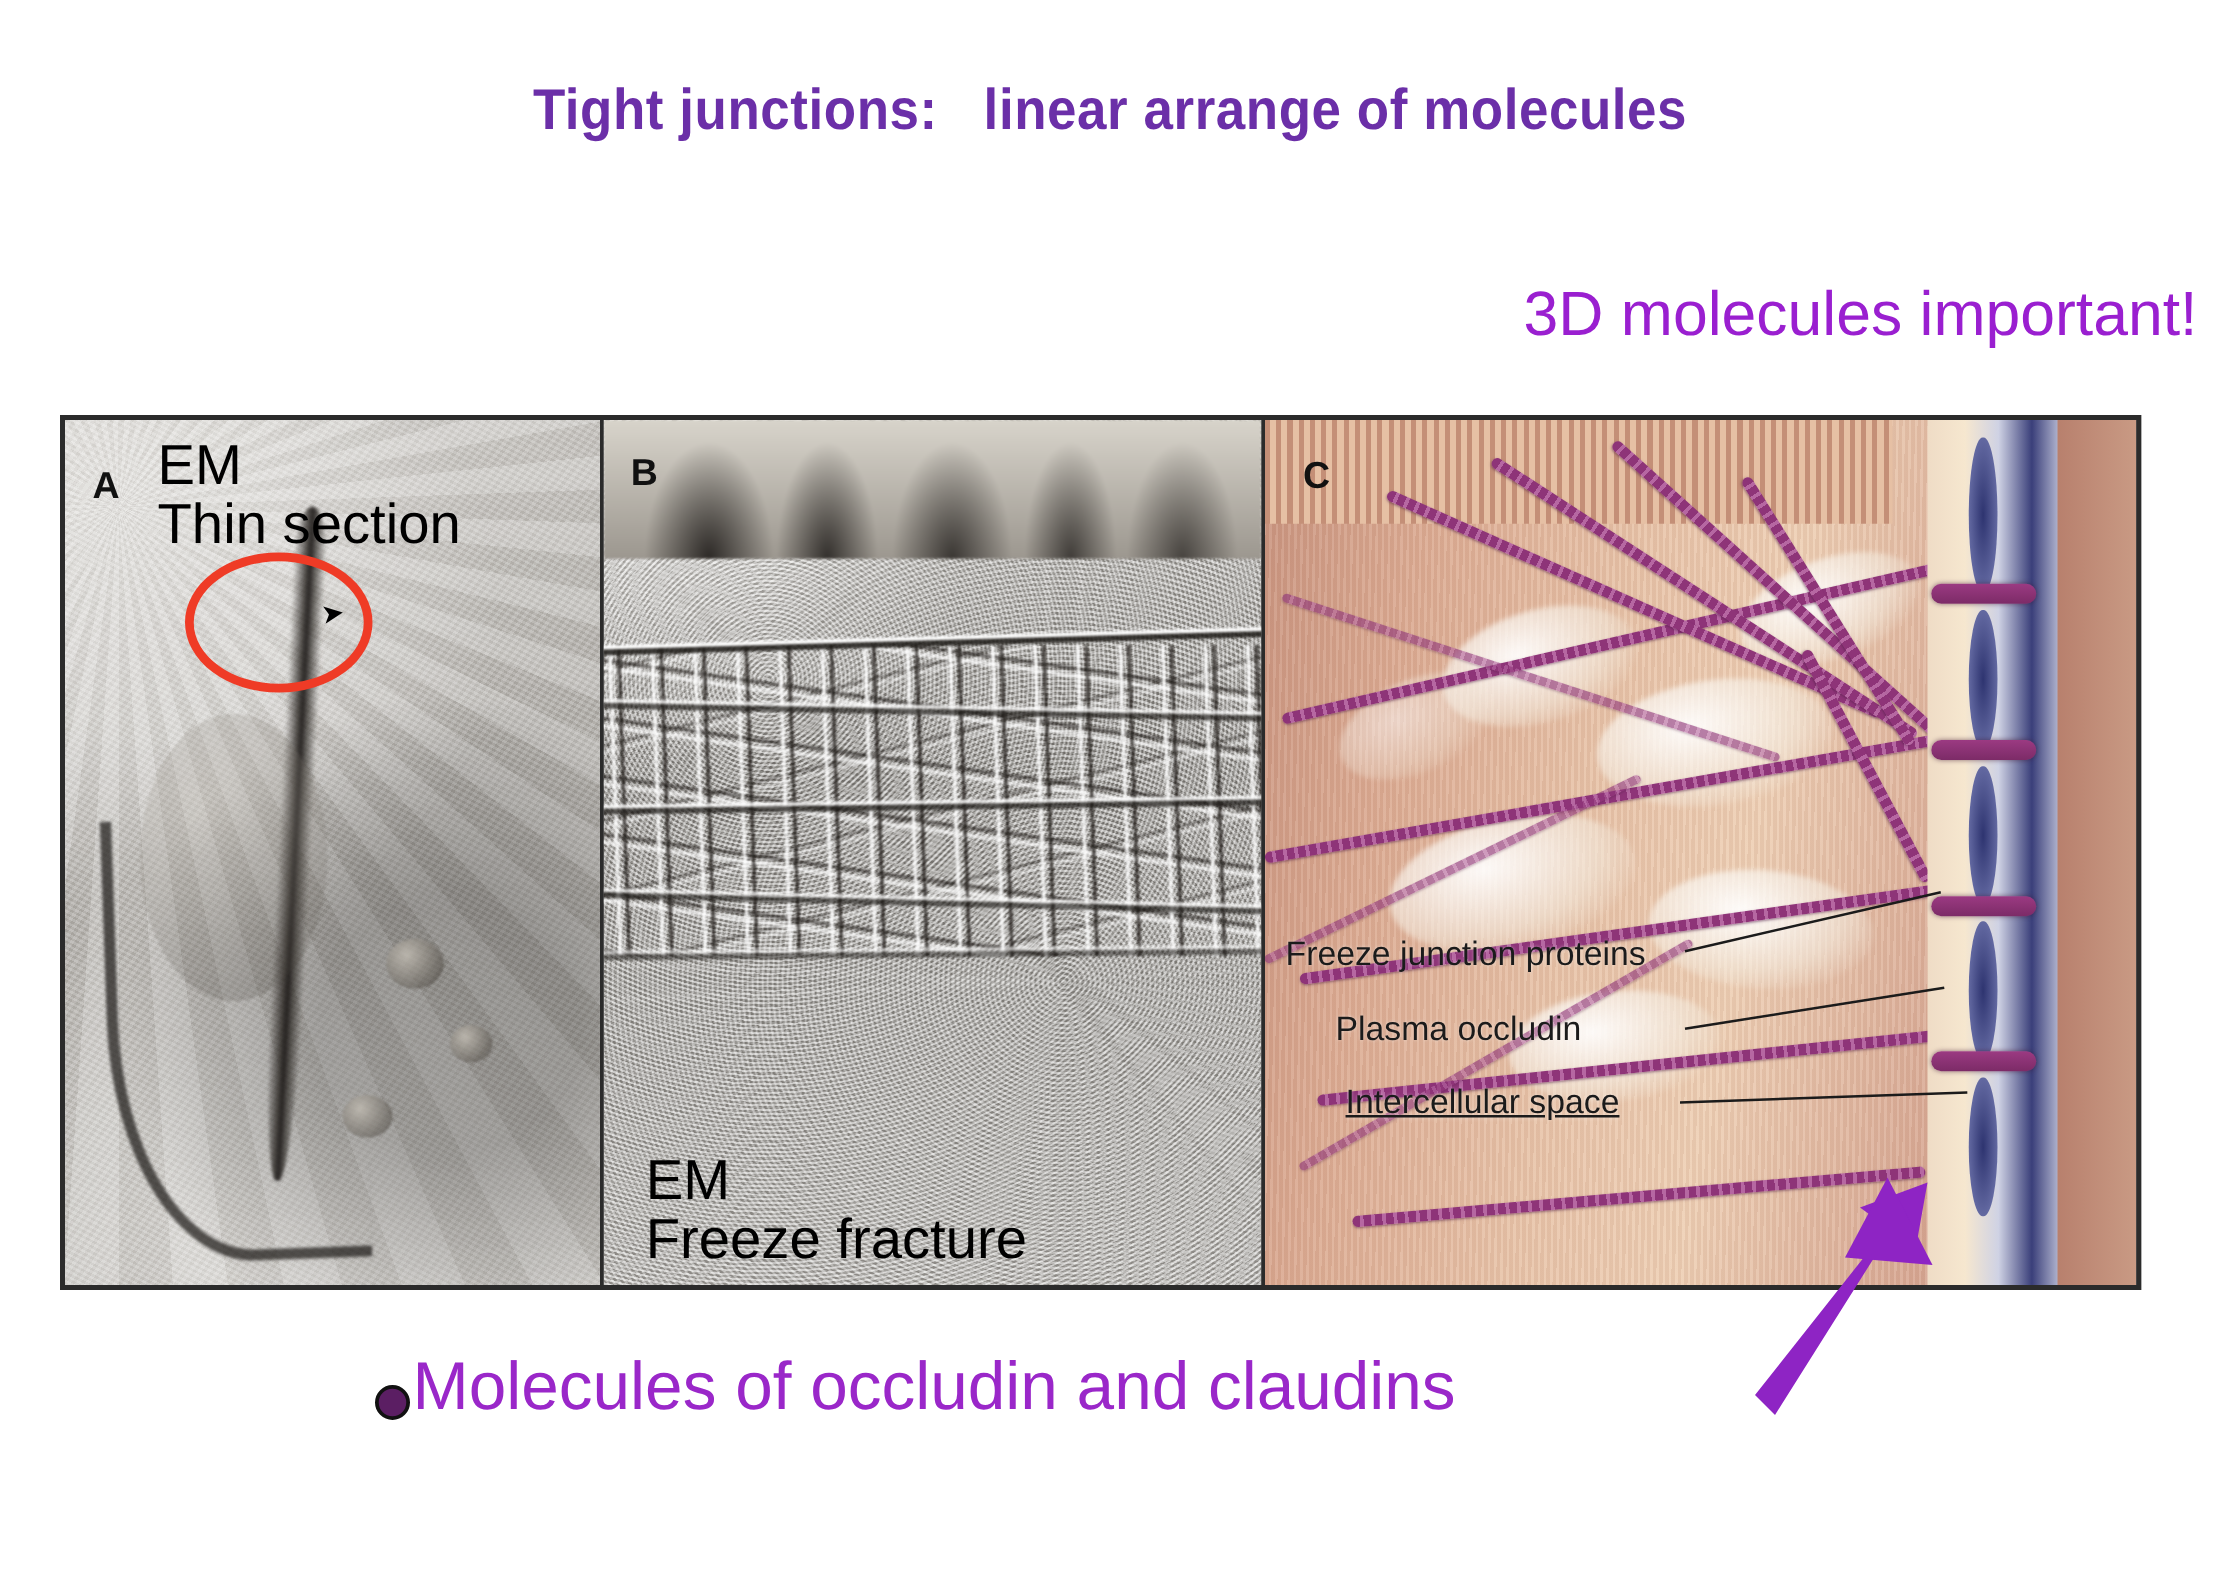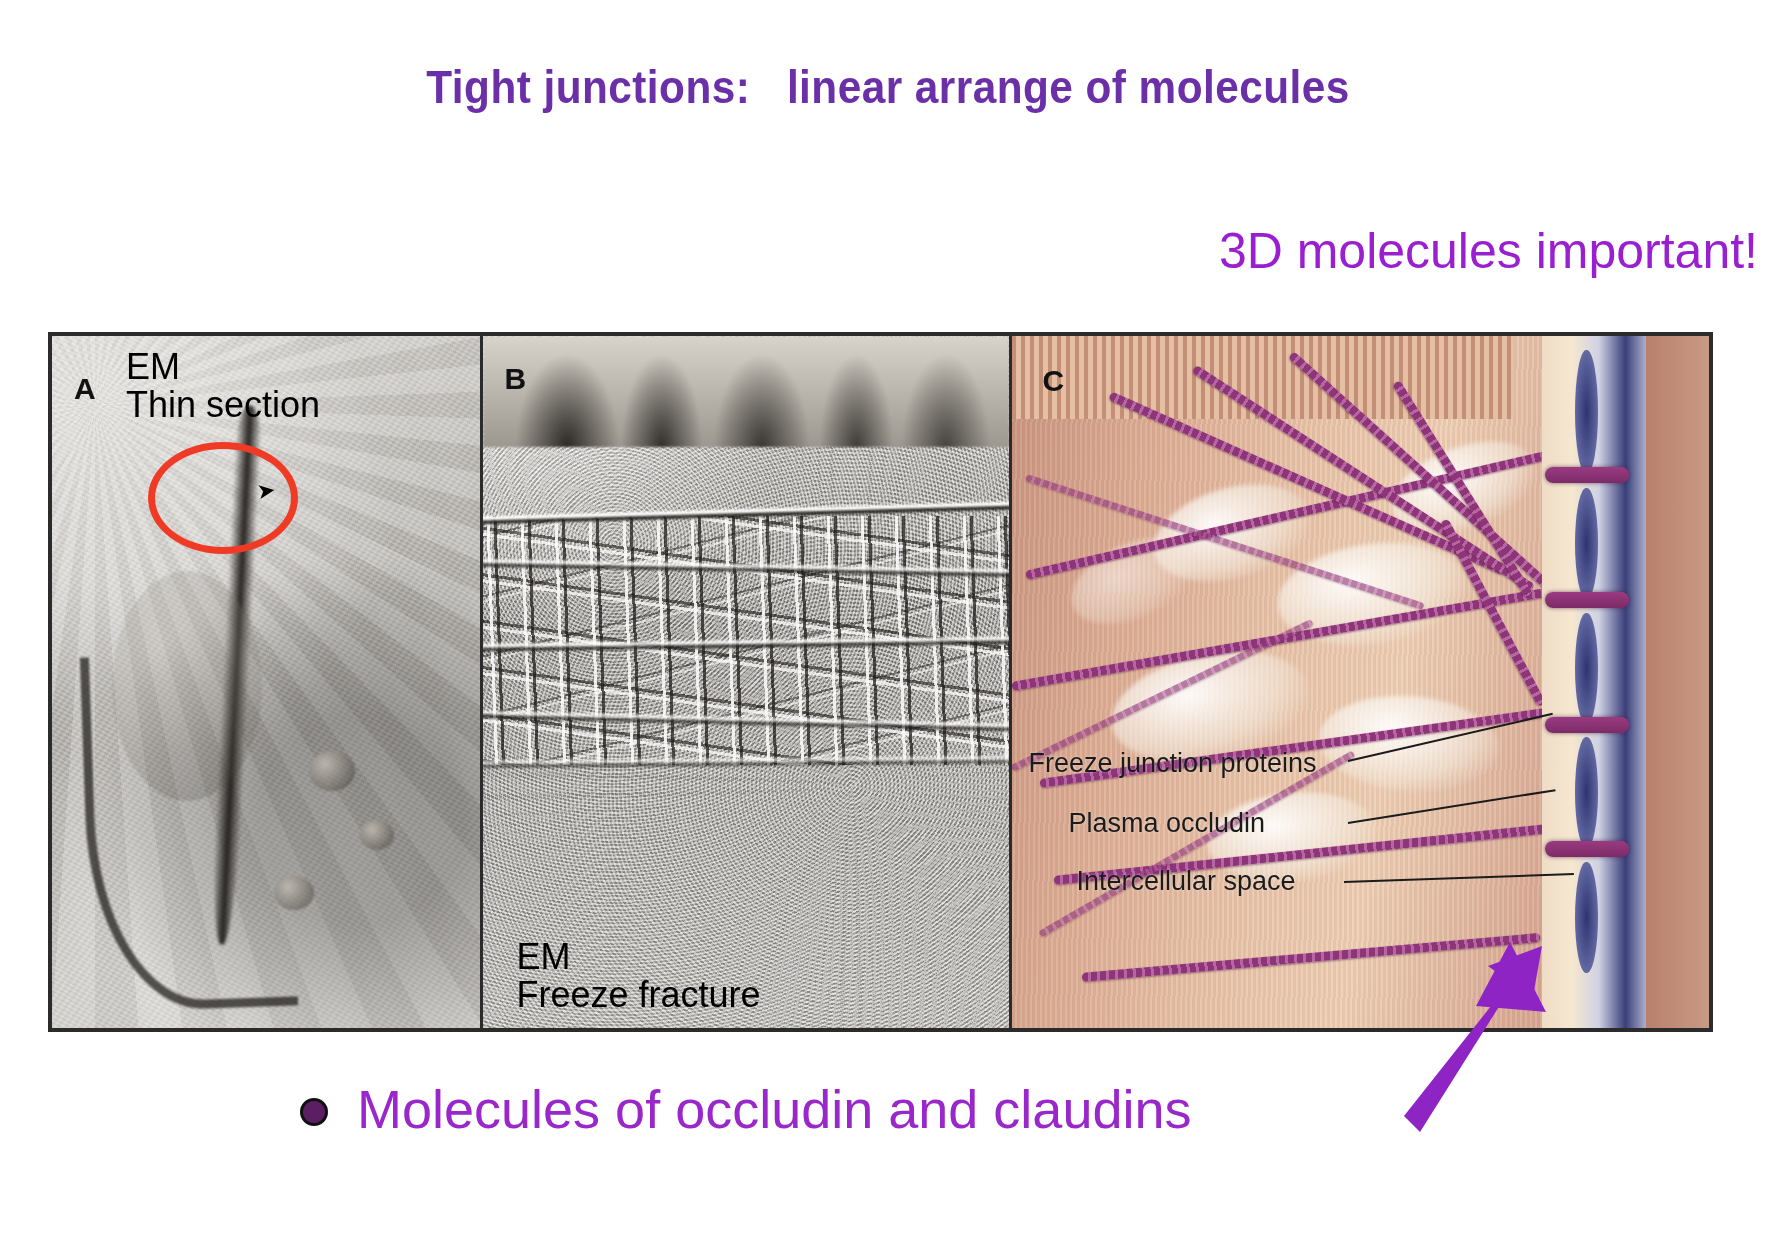--- a/index.html
+++ b/index.html
@@ -37,21 +37,21 @@
   #panel-a{width:25.8%;border-right:3px solid #2b2b2b;}
   #panel-b{width:31.8%;border-right:3px solid #2b2b2b;}
   #panel-c{flex:1;}
 
   .panel-letter{
     position:absolute;font-size:30px;font-weight:bold;color:#111;
     z-index:6;font-family:"Liberation Sans",sans-serif;
   }
   .panel-cap{
     position:absolute;z-index:6;color:#000;
-    font-size:36px;line-height:1.05;white-space:pre;
+    font-size:45px;line-height:1.05;white-space:pre;
   }
 
   
   .emA{
     position:absolute;inset:0;
     background-color:#b9b4ab;
     background-image:
       radial-gradient(circle at 18% 22%, rgba(255,255,255,.55) 0 16%, rgba(255,255,255,0) 42%),
       radial-gradient(circle at 72% 70%, rgba(60,55,50,.30) 0 18%, rgba(0,0,0,0) 46%),
       radial-gradient(circle at 40% 88%, rgba(255,255,255,.40) 0 14%, rgba(255,255,255,0) 40%),
@@ -186,21 +186,21 @@
   .c-leader{
     position:absolute;z-index:8;height:2px;background:#1b1b1b;transform-origin:left center;
   }
 
   
   #purple-arrow{position:absolute;left:1360px;top:920px;z-index:20;}
 
   
   #bullet-line{
     position:absolute;left:300px;top:1082px;
-    display:flex;align-items:center;gap:29px;
+    display:flex;align-items:flex-end;gap:2px;
   }
   #bullet-dot{
     width:28px;height:28px;border-radius:50%;
     background:#5B1E63;border:3px solid #111;box-sizing:border-box;
     flex:none;margin-top:6px;
   }
   #bullet-text{
     font-size:54px;color:#9A27C9;white-space:nowrap;line-height:1;
   }
 </style>
@@ -285,21 +285,21 @@
     <div class="c-pinch" style="top:73%;"></div>
 
     <div class="panel-letter" style="left:30px;top:28px;">C</div>
 
     <div class="c-label" style="left:16px;top:412px;">Freeze junction proteins</div>
     <div class="c-leader" style="left:336px;top:424px;width:210px;transform:rotate(-13deg);"></div>
 
     <div class="c-label" style="left:56px;top:472px;">Plasma occludin</div>
     <div class="c-leader" style="left:336px;top:486px;width:210px;transform:rotate(-9deg);"></div>
 
-    <div class="c-label" style="left:64px;top:530px;">Intercellular space</div>
+    <div class="c-label" style="left:64px;top:530px;text-decoration:underline;">Intercellular space</div>
     <div class="c-leader" style="left:332px;top:545px;width:230px;transform:rotate(-2deg);"></div>
   </div>
 </div>
 
 <svg id="purple-arrow" width="260" height="230" viewBox="0 0 260 230">
   <g fill="#8E24C4">
     <path d="M 44 196 L 150 62 L 128 46 L 182 26 L 172 82 L 152 66 L 60 212 Z"></path>
     <polygon points="150,22 186,92 116,86"></polygon>
   </g>
 </svg>

